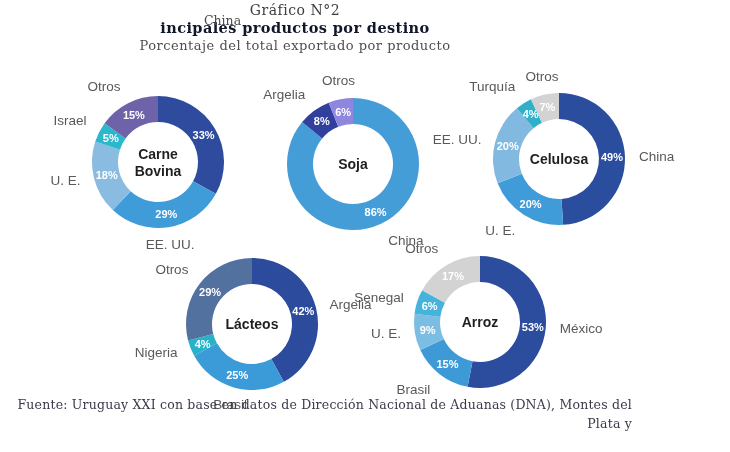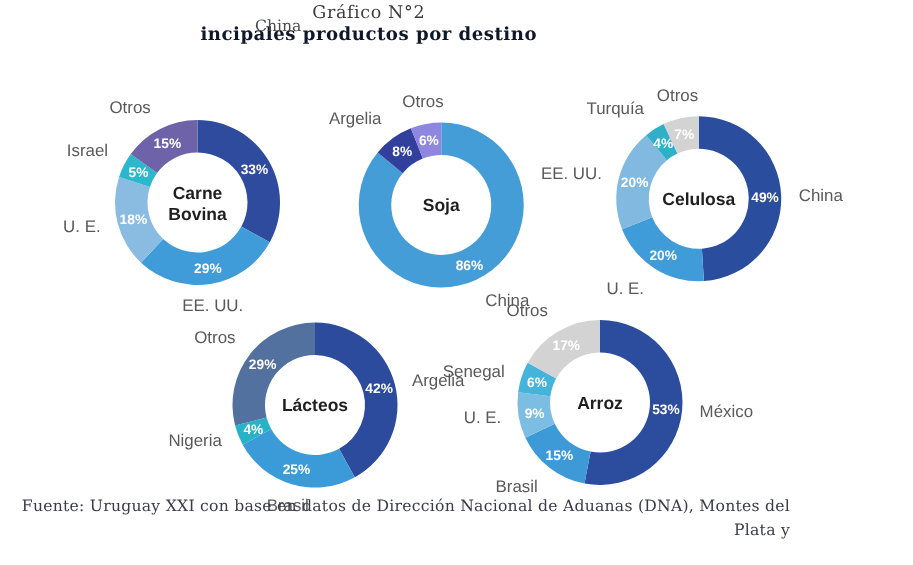--- a/index.html
+++ b/index.html
@@ -113,20 +113,21 @@
         <path d="M422.16 290.20 A66 66 0 0 1 480.00 256.00 L480.00 282.00 A40 40 0 0 0 444.95 302.73 Z" fill="#d3d3d3"></path>
         <text x="453.0" y="280.4" text-anchor="middle" class="seg-pct">17%</text>
         <text x="438.3" y="252.9" text-anchor="end" class="seg-label">Otros</text>
         <text x="480" y="327" text-anchor="middle" class="center-title">Arroz</text>
       </g>
     </svg>
 
   <div class="title-block">
     <div class="t1">Gráfico N°2</div>
     <div class="t2">incipales productos por destino</div>
+    <div class="t3">Porcentaje del total exportado por producto</div>
   </div>
 
   <span class="stray-label">China</span>
 
   <div class="footer">
     <div>Fuente: Uruguay XXI con base en datos de Dirección Nacional de Aduanas (DNA), Montes del Plata y</div>
   </div>
 
 </div>
 

